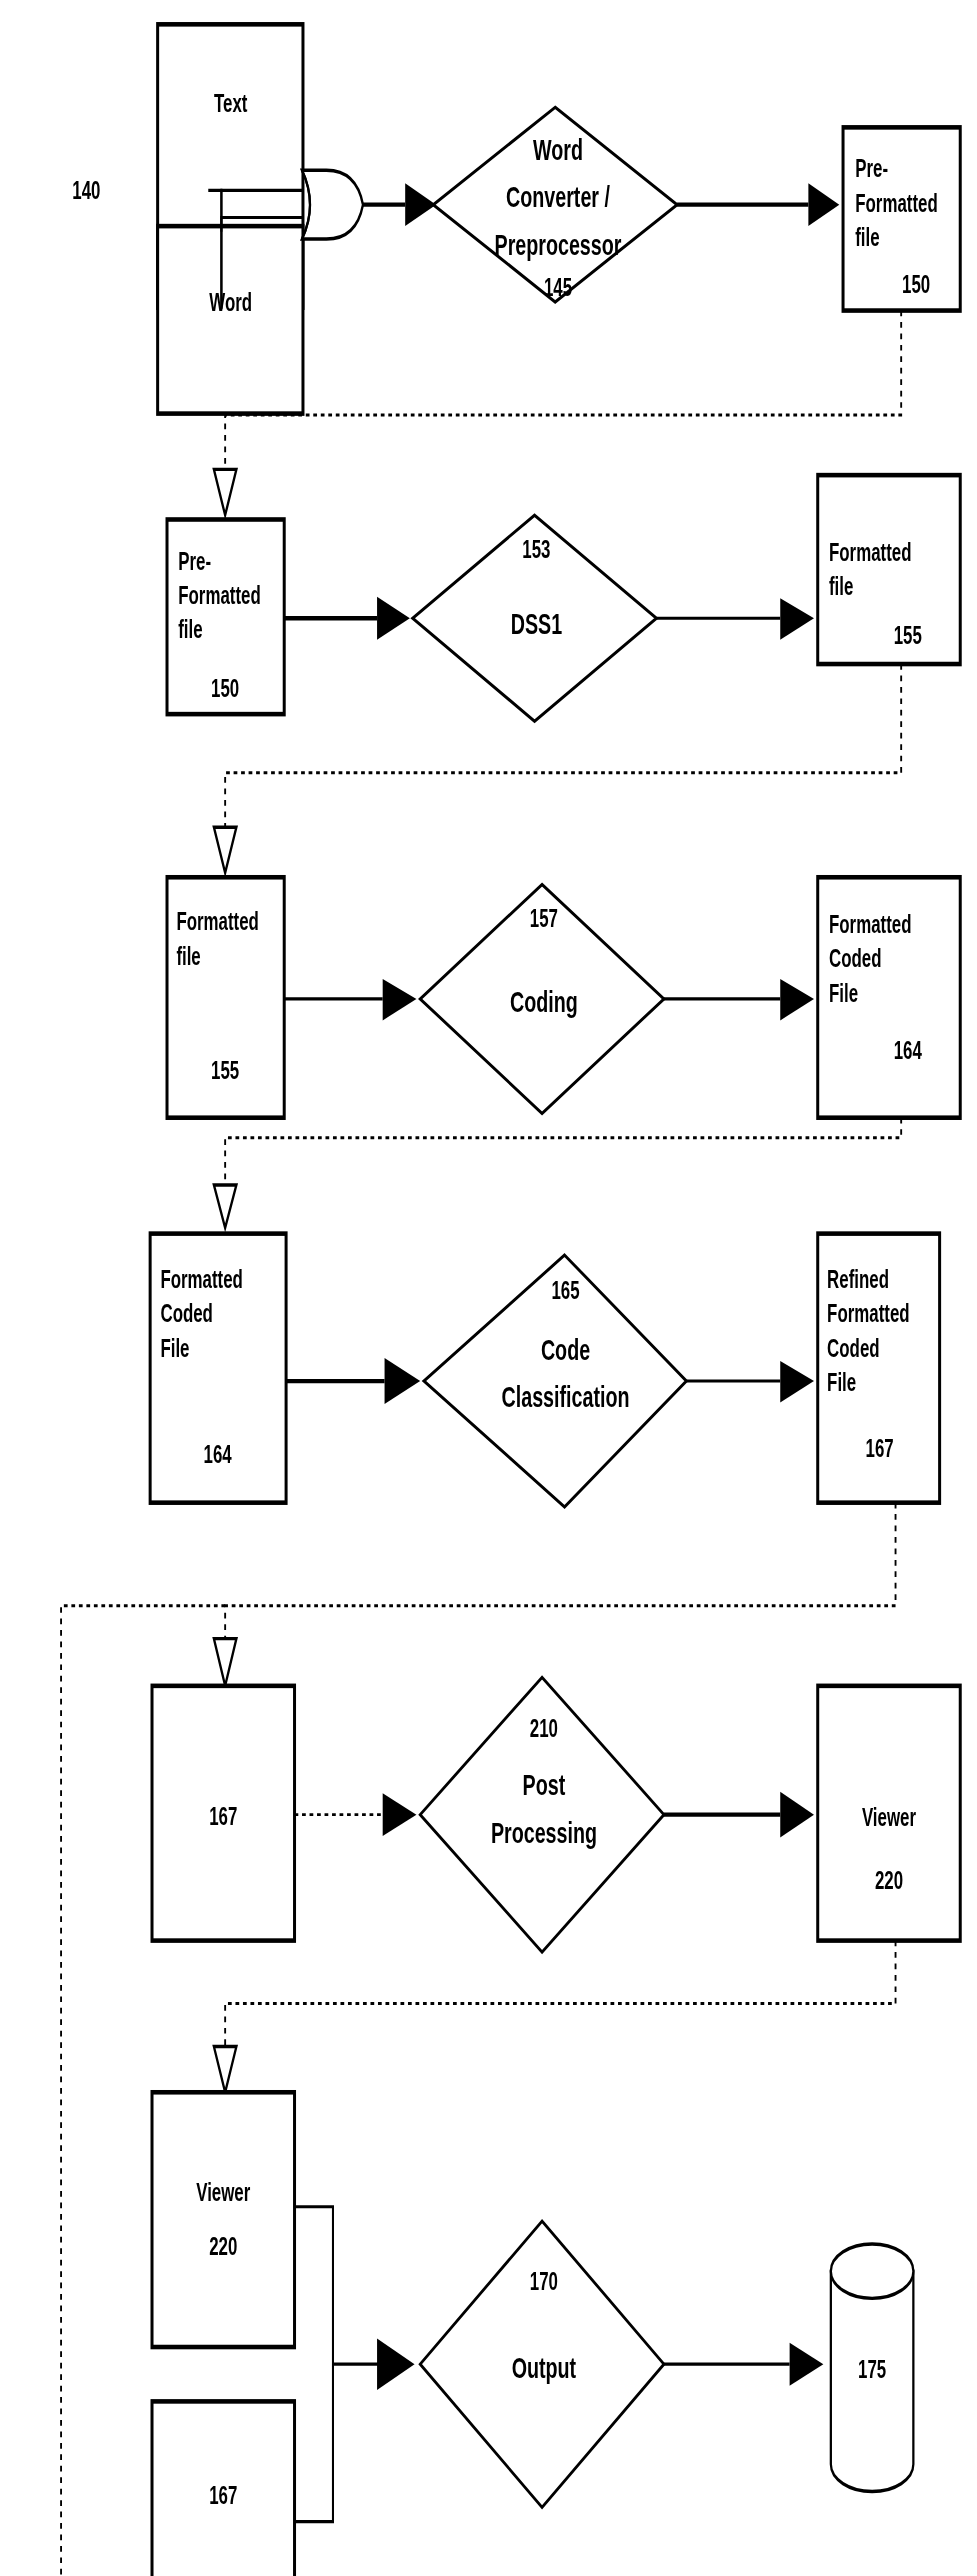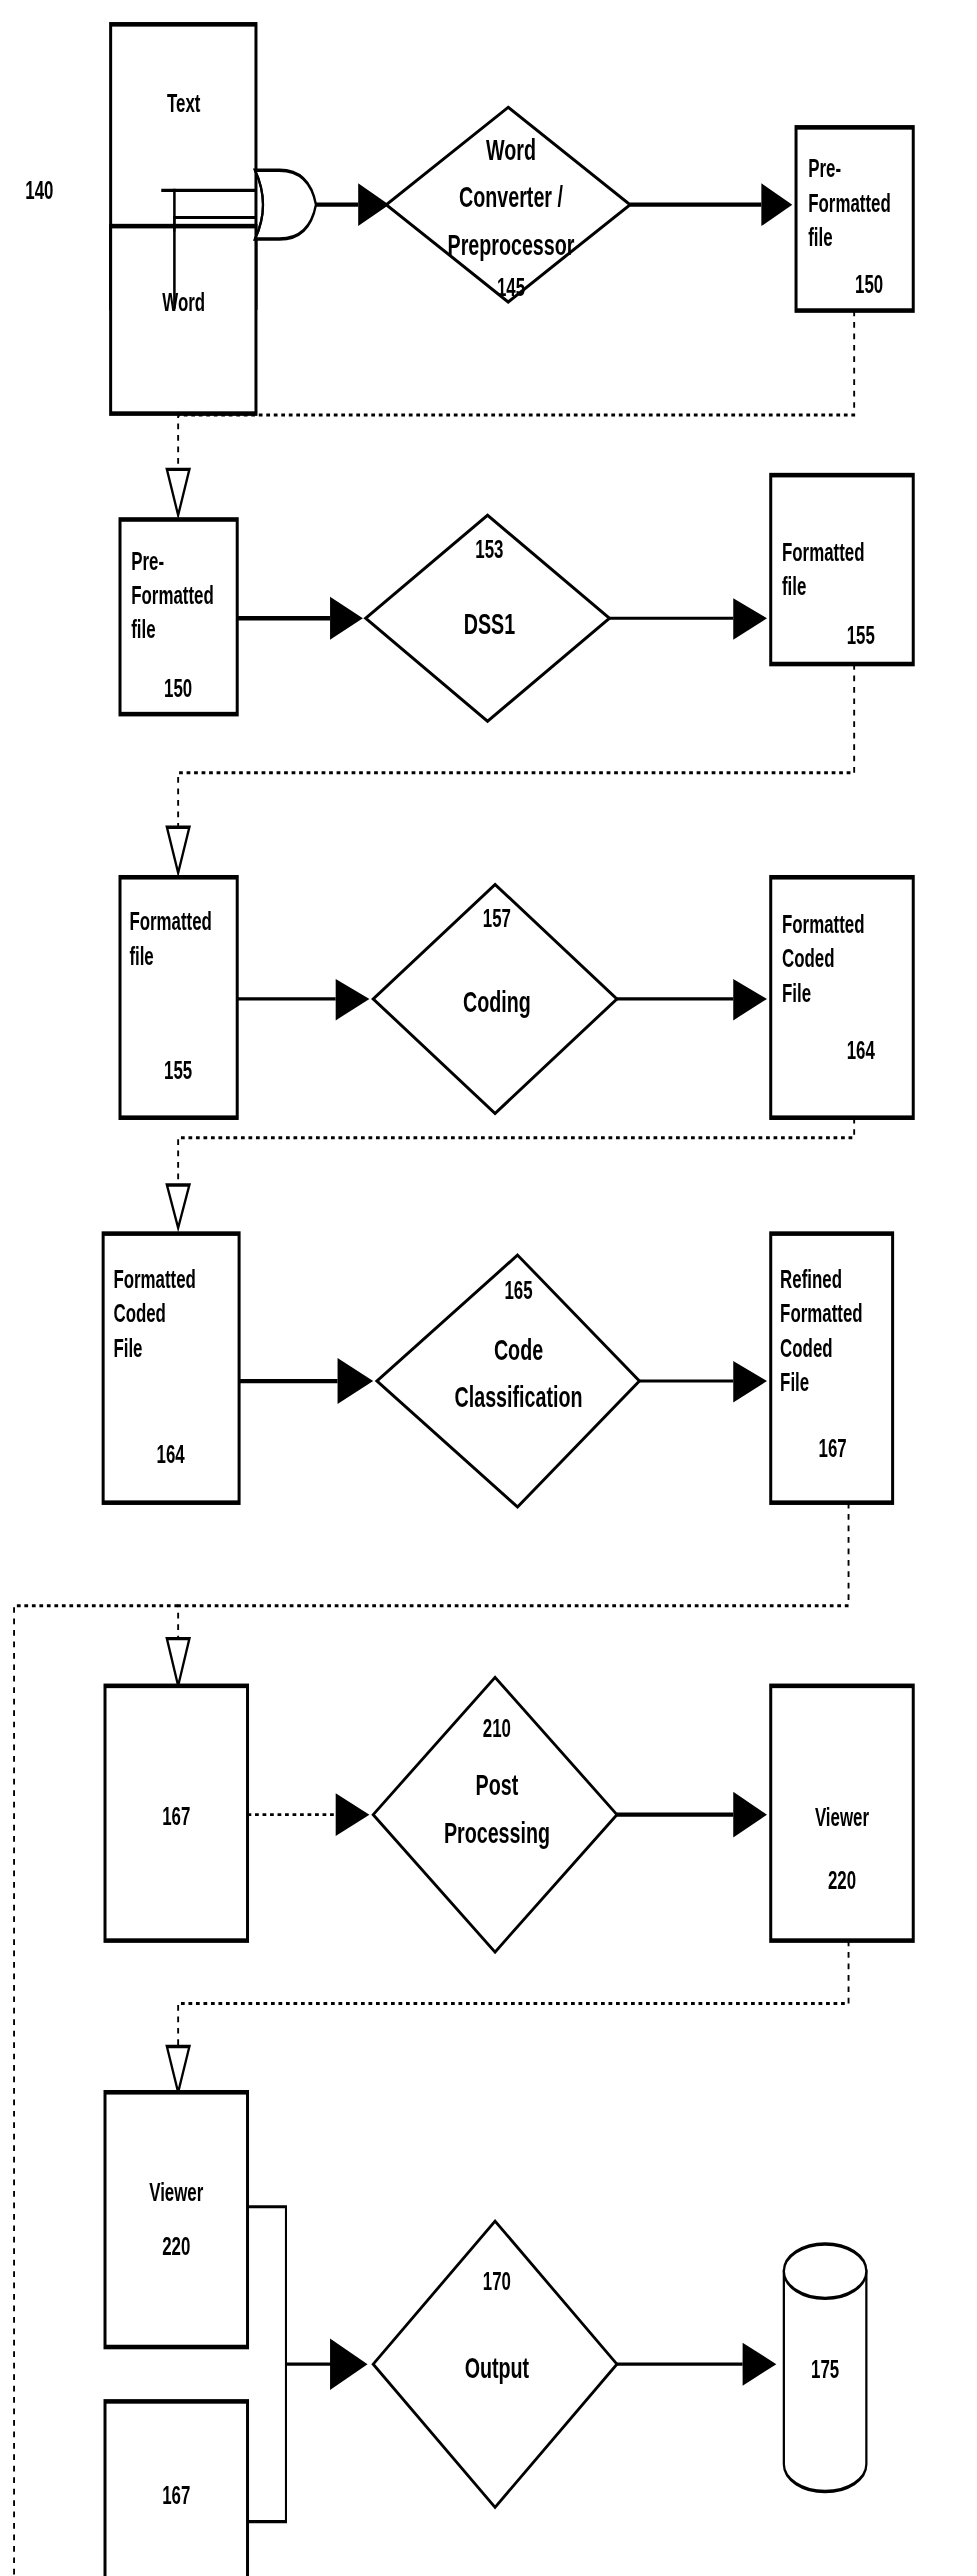--- a/index.html
+++ b/index.html
@@ -13,20 +13,21 @@
     height: 2576px;
     position: relative;
     font-family: "Liberation Sans", sans-serif;
     overflow: hidden;
   }
   #diagram-root {
     position: absolute;
     top: 0; left: 0;
     width: 782px;
     height: 2576px;
+    padding-left: 47px;
   }
   svg#figure-svg {
     display: block;
     width: 977px;
     height: 2576px;
   }
   .shape-stroke {
     fill: #ffffff;
     stroke: #000000;
     stroke-width: 3.2;

